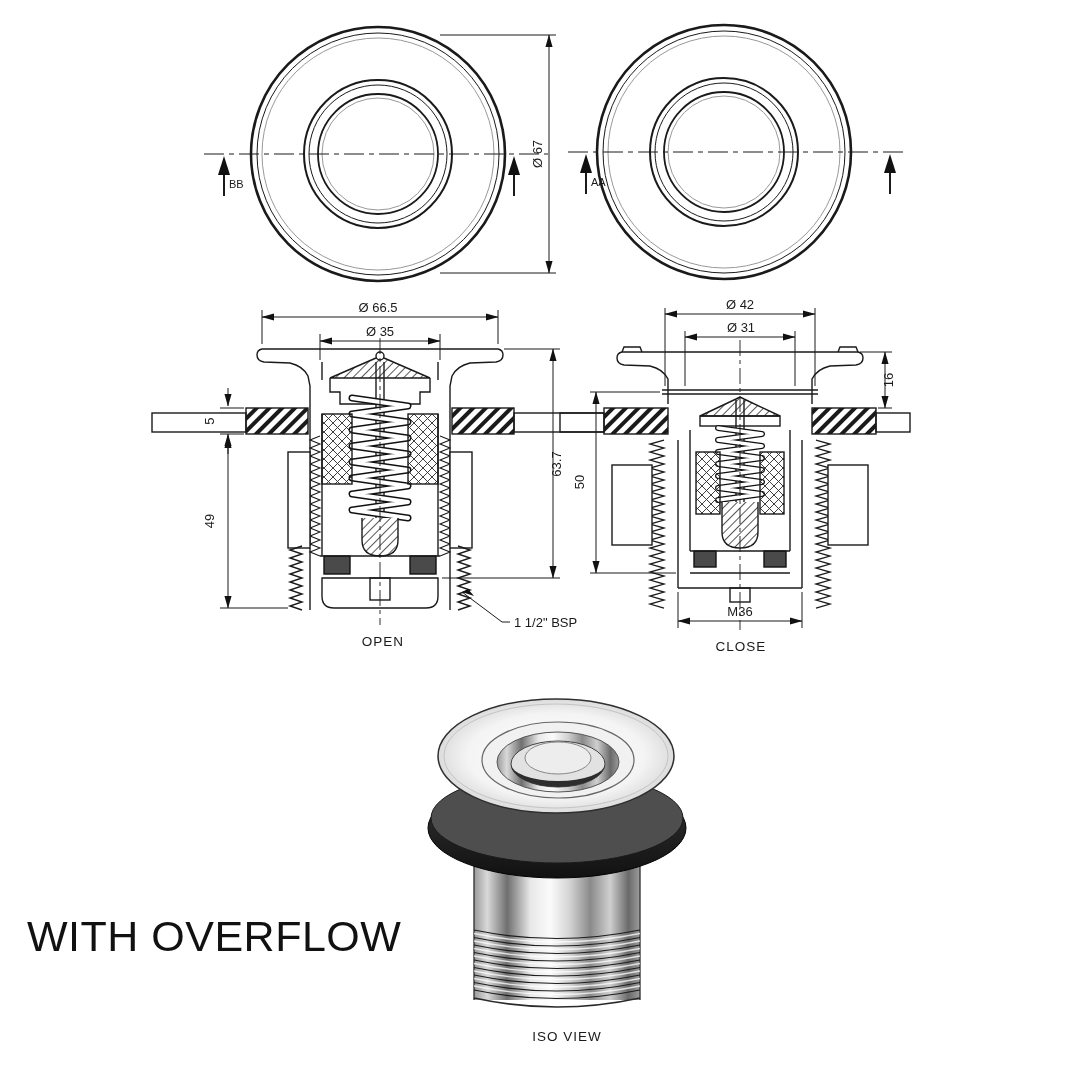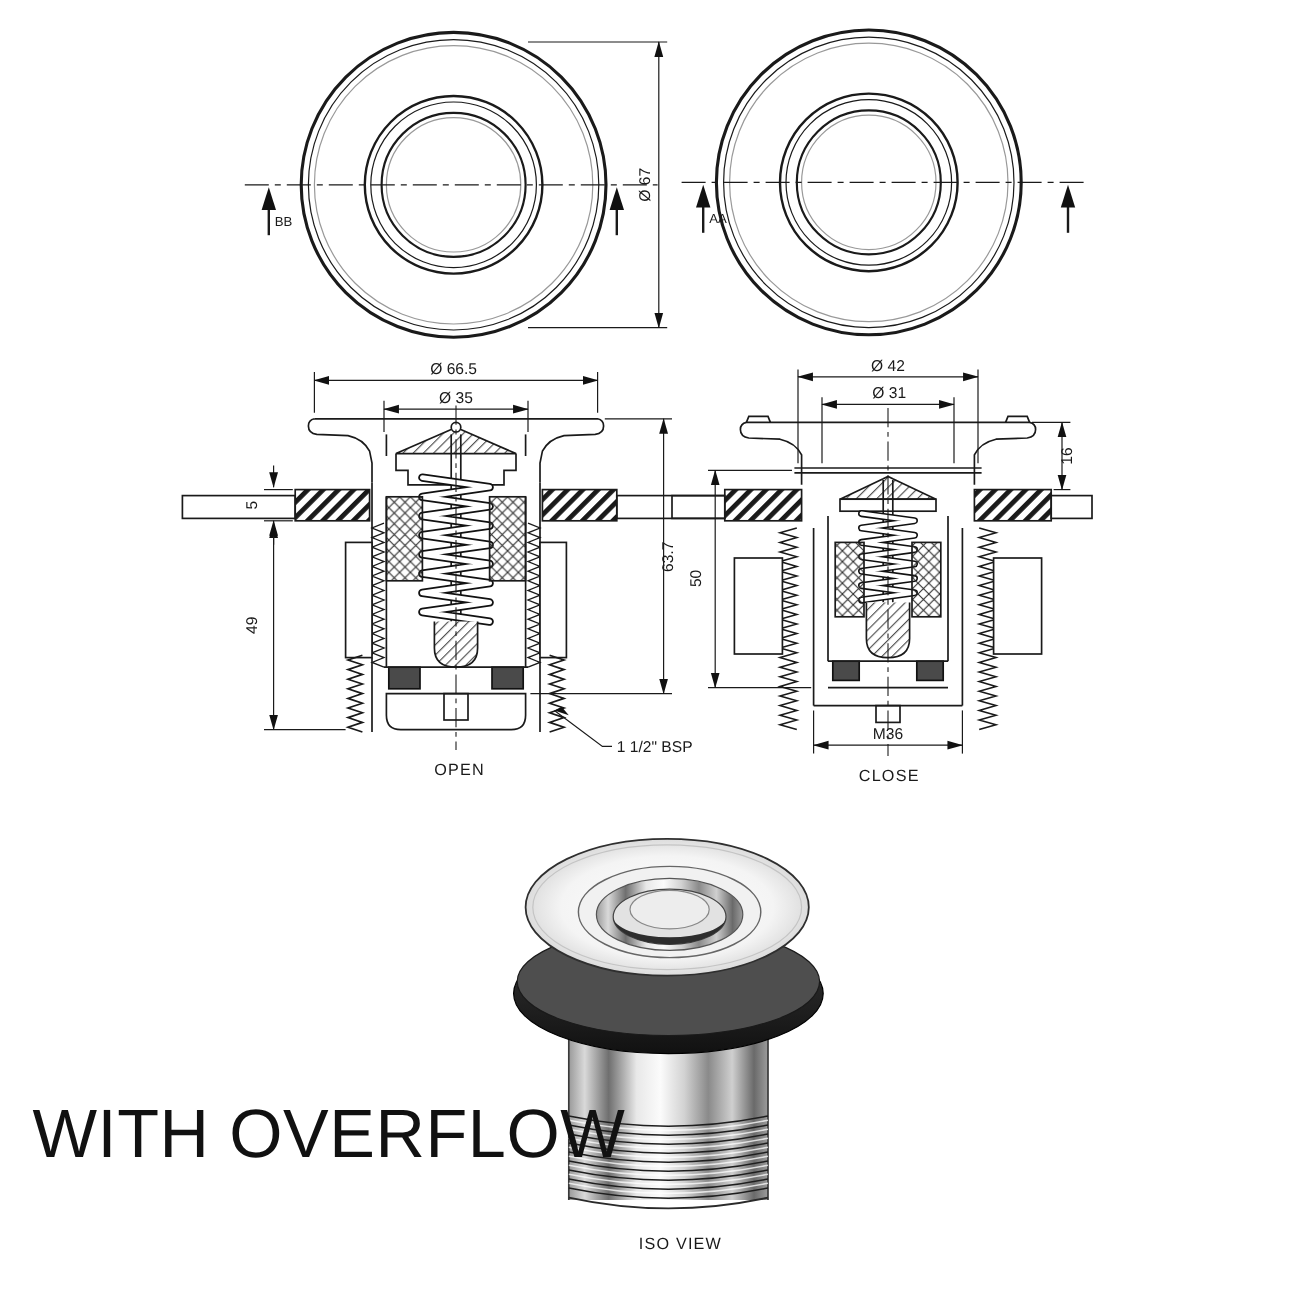--- a/index.html
+++ b/index.html
@@ -3,21 +3,21 @@
 <meta charset="utf-8">
 <style>
   html,body{margin:0;padding:0;background:#fff;}
   .canvas{position:relative;width:1080px;height:1080px;background:#fff;overflow:hidden;
           font-family:"Liberation Sans",sans-serif;}
   svg{position:absolute;left:0;top:0;}
   svg text{font-family:"Liberation Sans",sans-serif;fill:#1a1a1a;}
   .dim{font-size:13px;}
   .viewlab{font-size:13.5px;letter-spacing:1px;}
   .seclab{font-size:11px;}
-  .big-title{position:absolute;left:27px;top:912px;font-size:57px;letter-spacing:.5px;
+  .big-title{position:absolute;left:27px;top:912px;font-size:43px;letter-spacing:.5px;
              font-weight:400;color:#111;white-space:nowrap;}
 </style>
 </head>
 <body>
 
 <div class="canvas">
 <svg width="1080" height="1080" viewBox="0 0 1080 1080">
   <defs>
     <marker id="arr" viewBox="0 0 12 8" refX="11.5" refY="4" markerWidth="13" markerHeight="9" markerUnits="userSpaceOnUse" orient="auto-start-reverse">
       <path d="M12,4 L0,0.6 L0,7.4 Z" fill="#111"></path>

